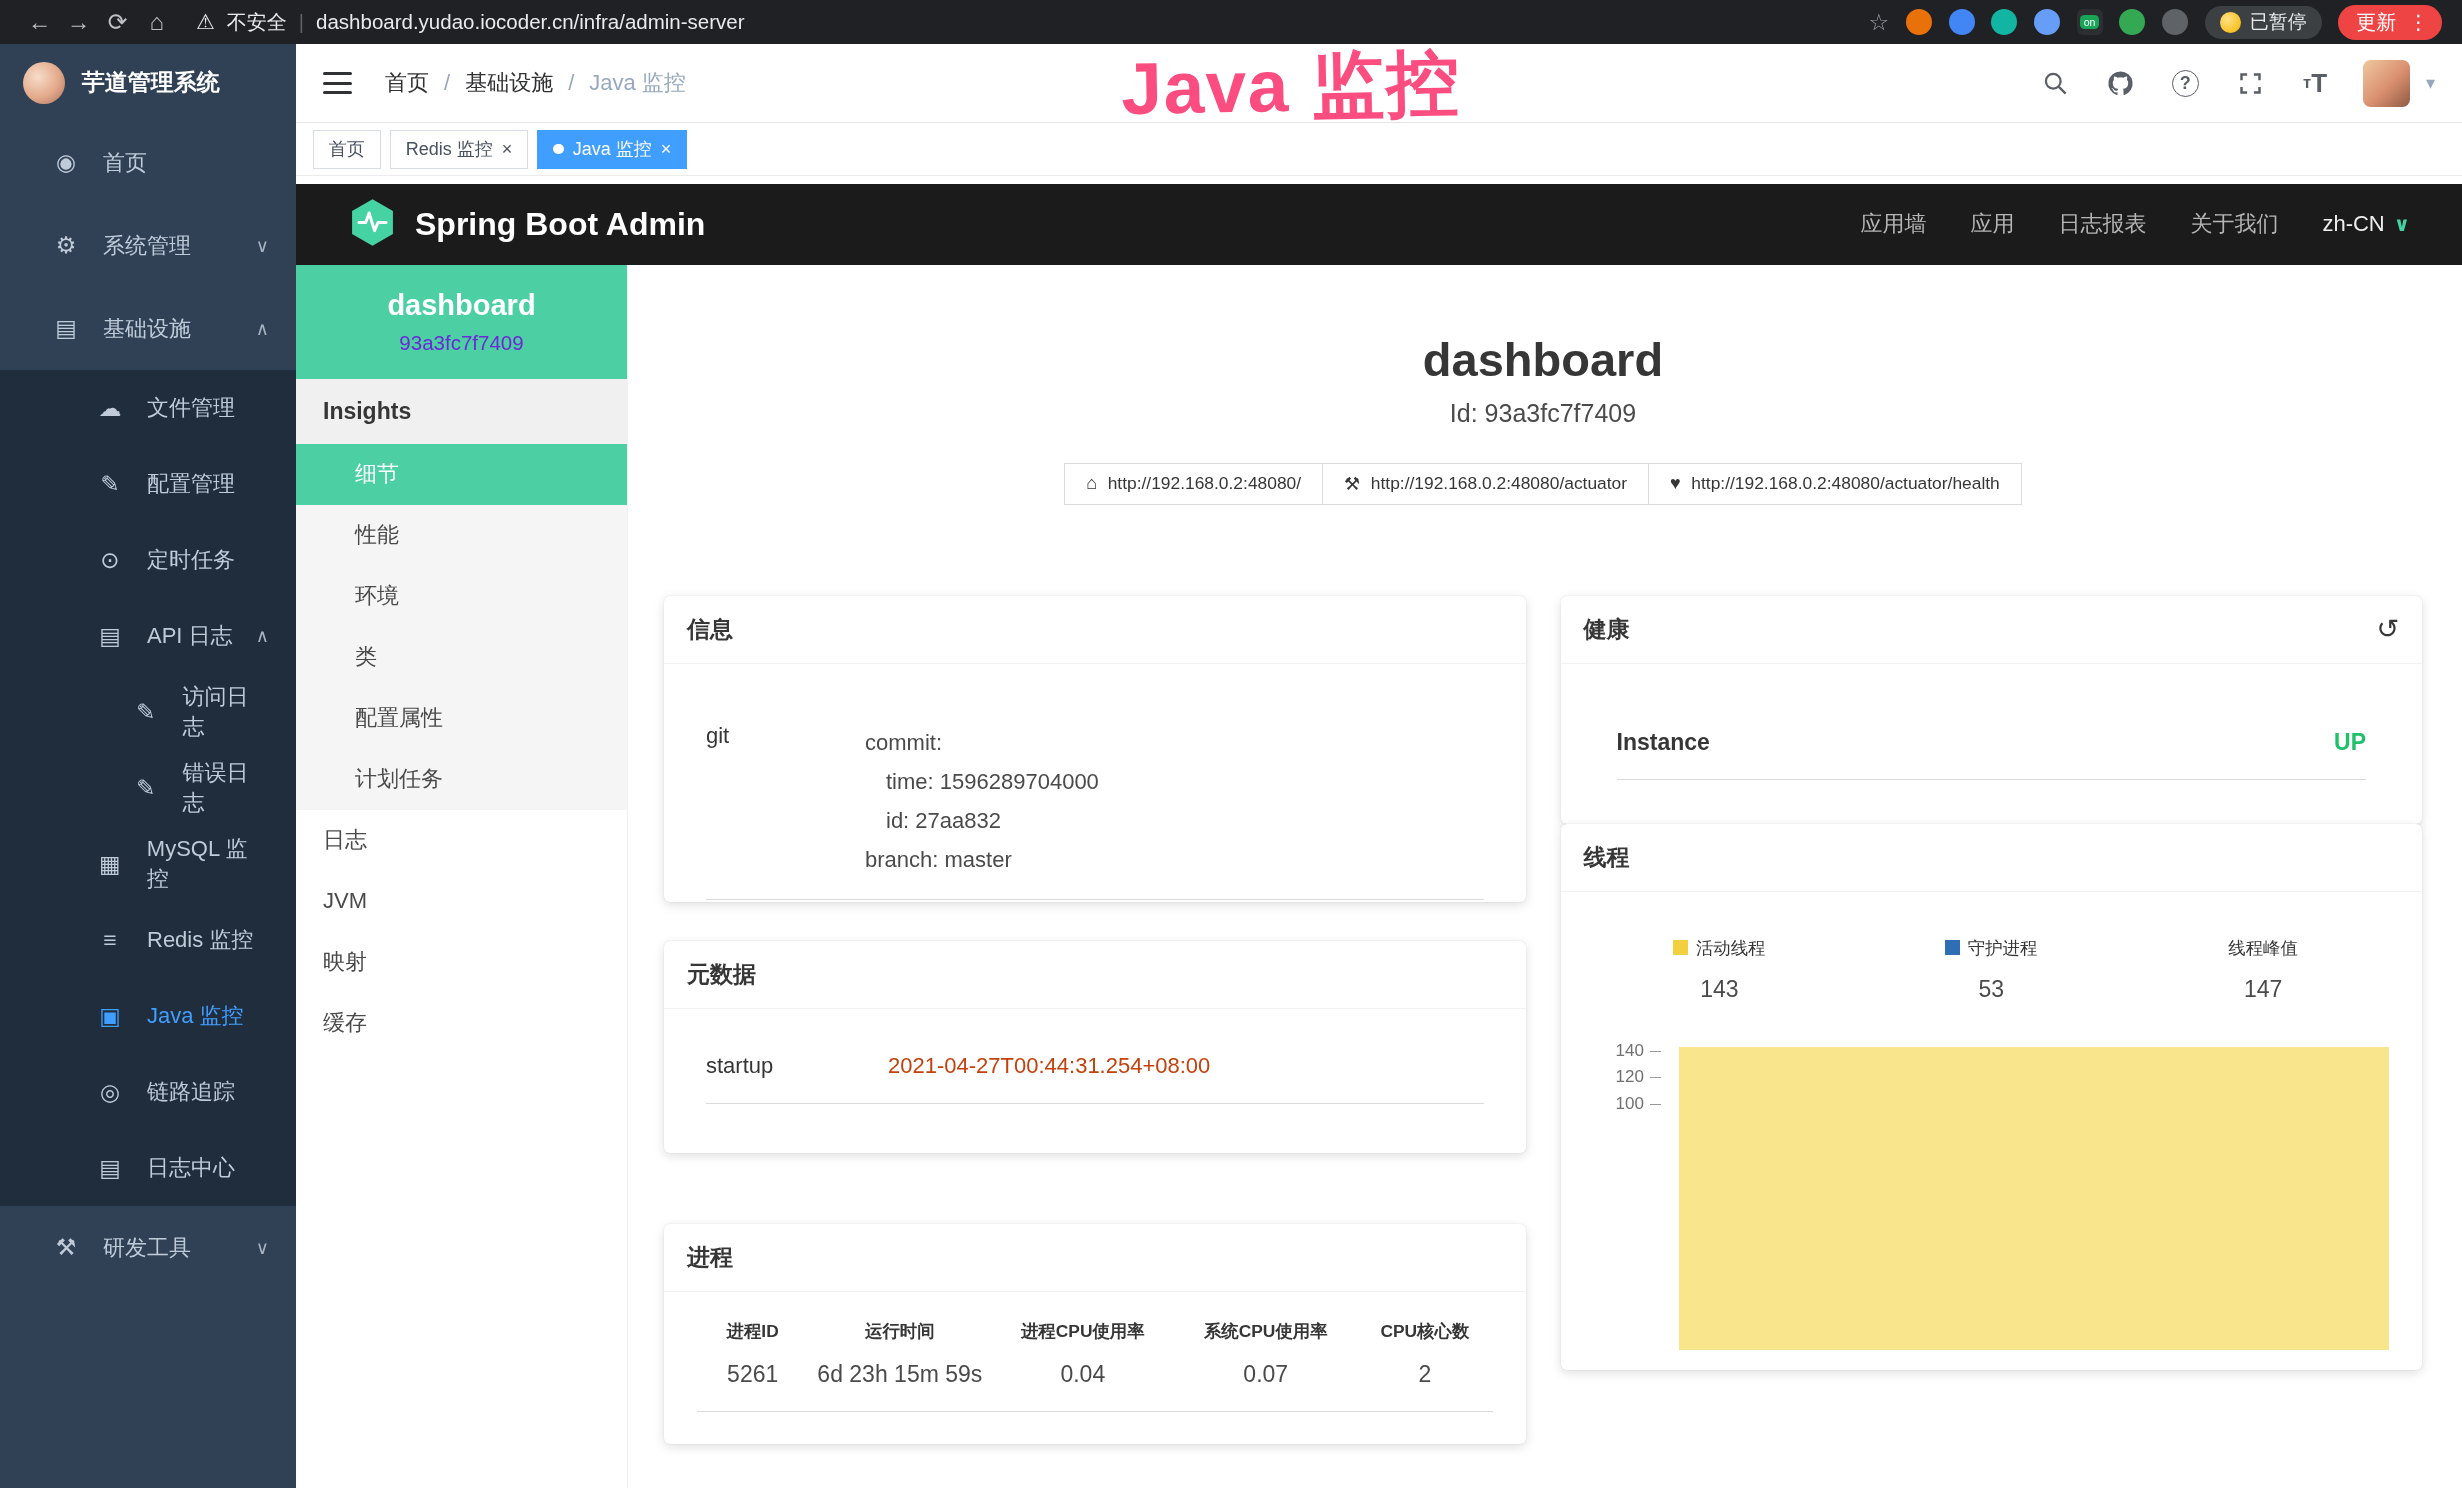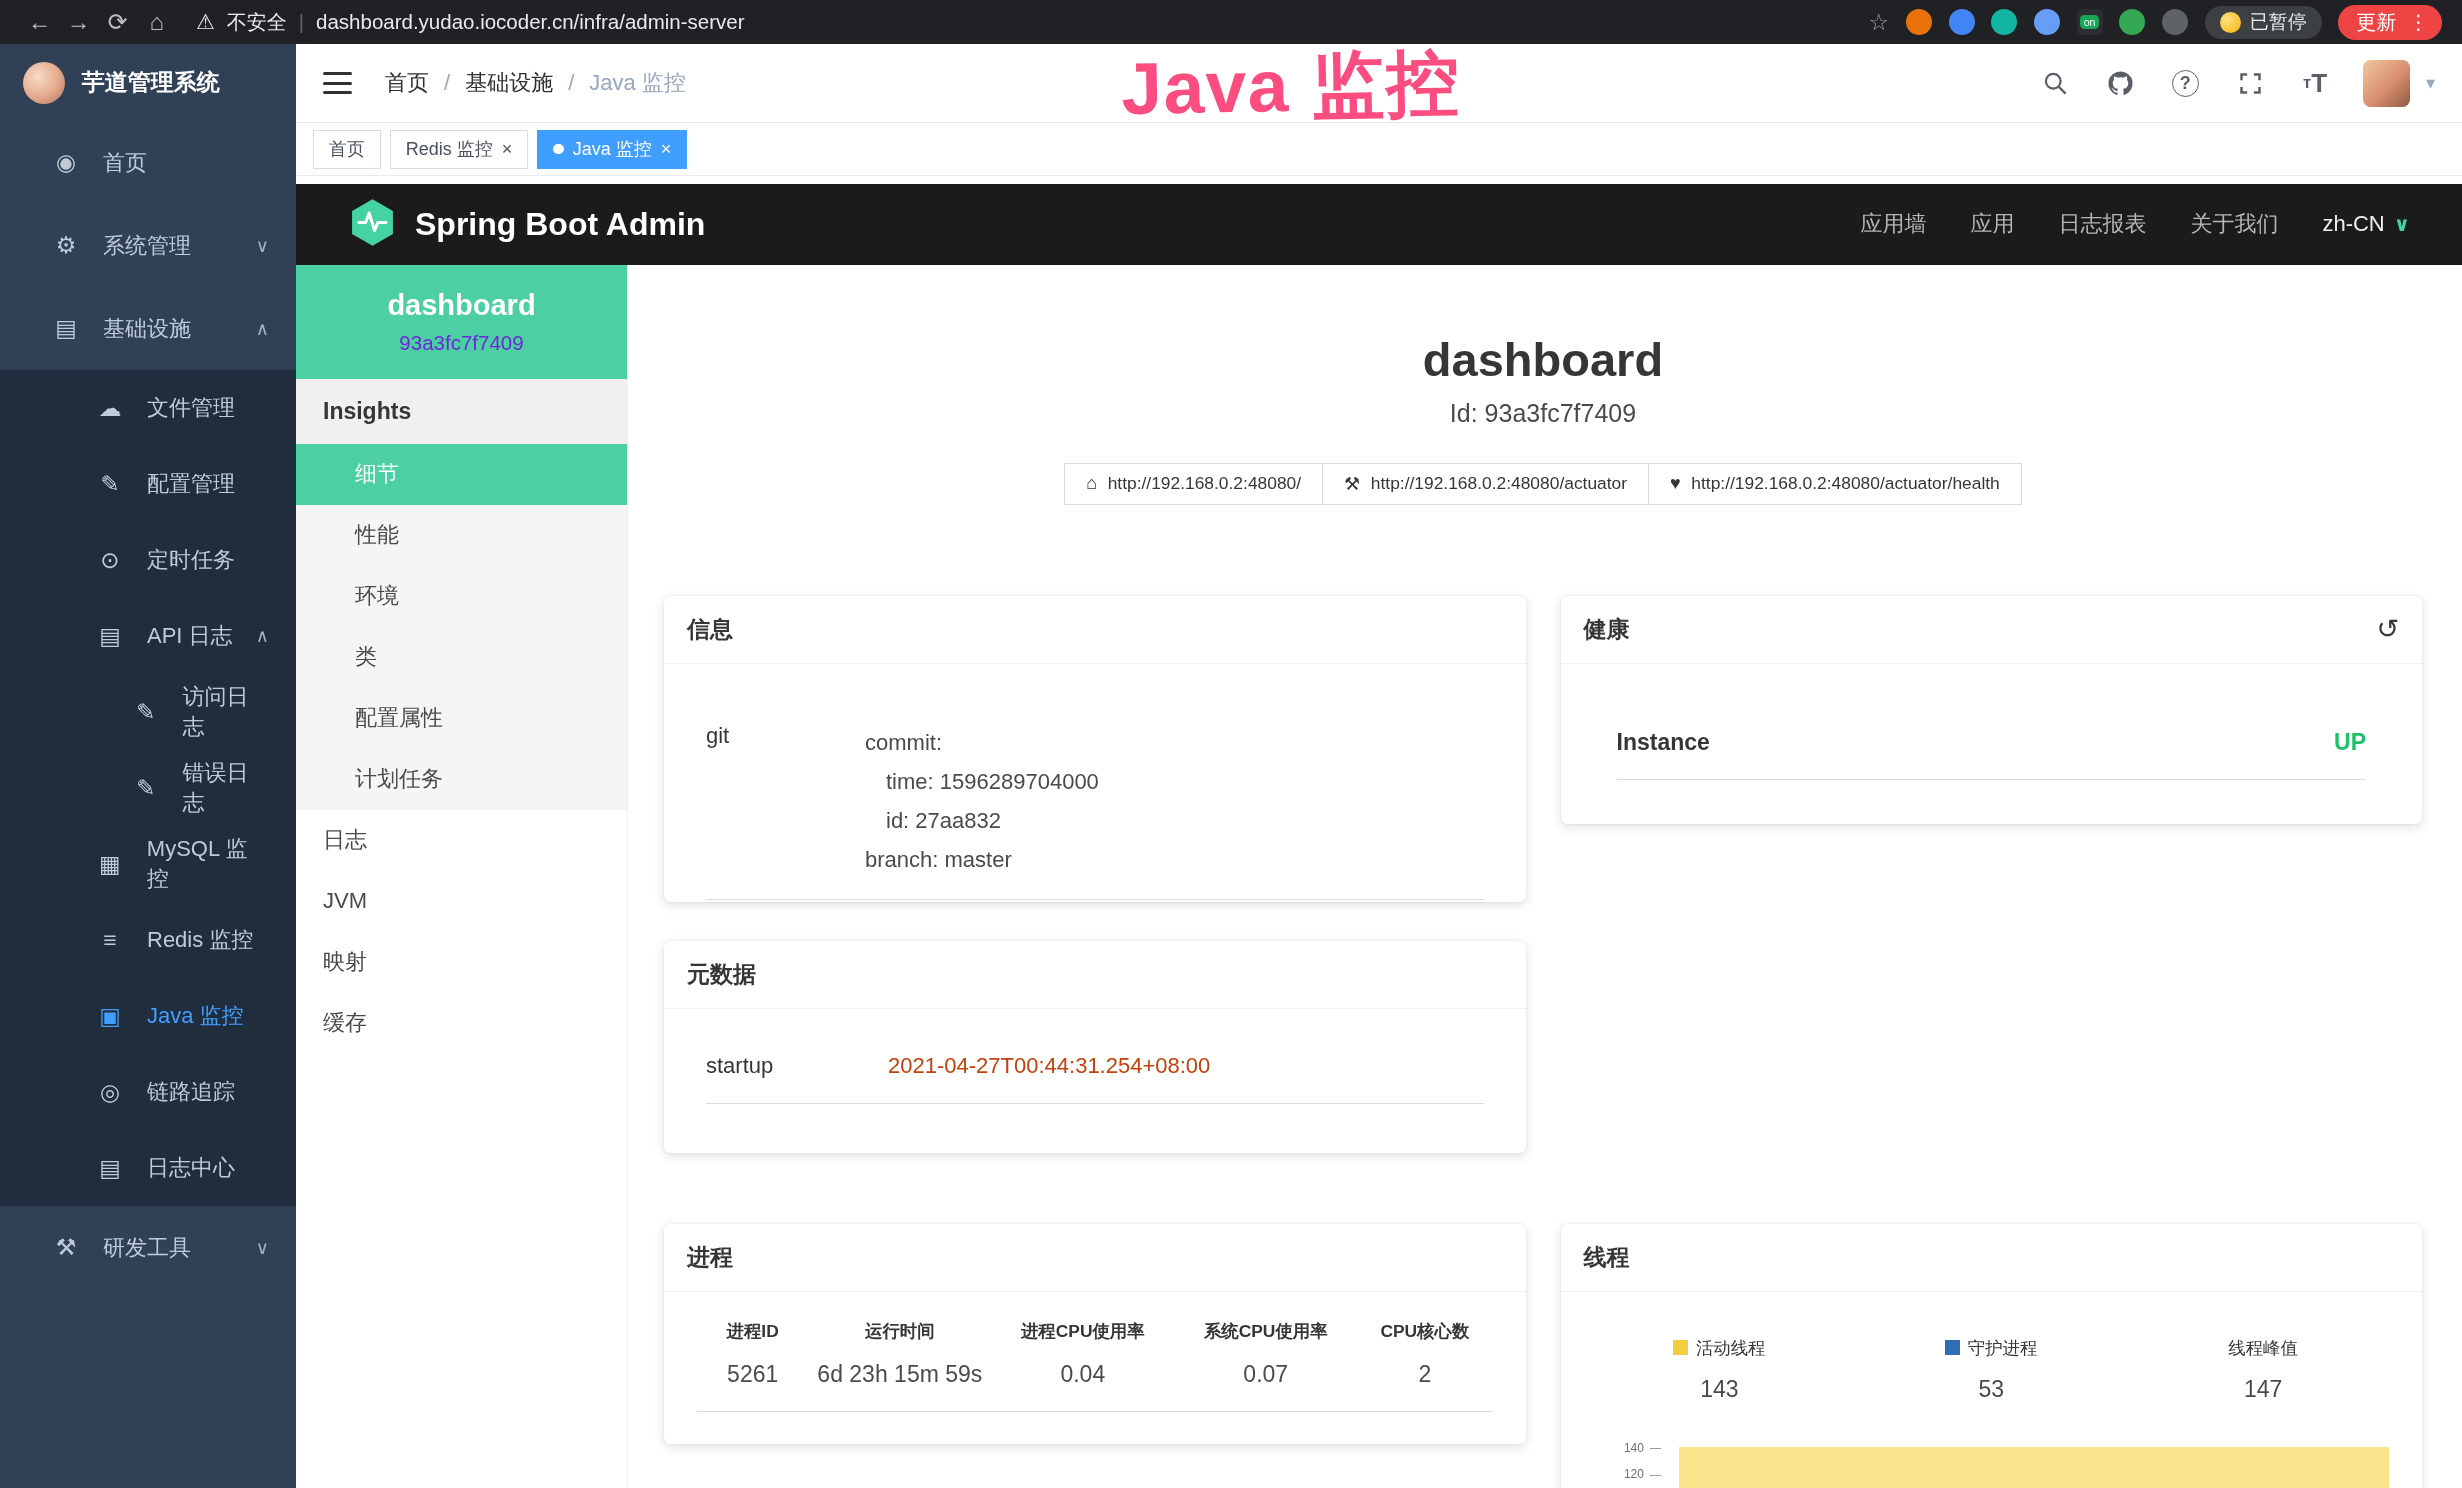--- a/index.html
+++ b/index.html
@@ -131,37 +131,37 @@
   .meta-val { font-size:22px; color:#c2410c; }
 
   .card.proc { height:220px; }
   .proc-body { padding:27px 33px 0; }
   .proc-row { display:flex; text-align:center; }
   .pc1{flex-basis:14%;} .pc2{flex-basis:23%;} .pc3{flex-basis:23%;} .pc4{flex-basis:23%;} .pc5{flex-basis:17%;}
   .proc-heads { font-size:17.4px; font-weight:700; color:#363636; }
   .proc-vals { font-size:23px; color:#4a4a4a; margin-top:18px; }
   .proc-line { border-bottom:0.8px solid #dbdbdb; margin-top:23px; }
 
-  .card.health { height:228px; margin-bottom:400px; }
+  .card.health { height:228px; }
   .health-row { margin:65px 56px 0; display:flex; justify-content:space-between;
     border-bottom:0.8px solid #dbdbdb; padding-bottom:23px; }
   .health-name { font-size:23px; font-weight:700; color:#363636; }
   .health-up { font-size:23px; font-weight:700; color:#1fc06a; }
 
   .card.threads { height:546px; }
   .thr-legend { display:flex; padding:44px 23px 0; }
   .lg { flex:1; text-align:center; }
   .lg-top { display:flex; align-items:center; justify-content:center; gap:7.6px;
     font-size:17.4px; color:#363636; }
   .sq { width:15px; height:15px; display:inline-block; }
   .sq.yellow { background:#f2cf3e; }
   .sq.blue { background:#2f6eb5; }
   .lg-val { font-size:23px; color:#4a4a4a; margin-top:16.7px; }
   .chart { position:relative; margin-top:27px; height:258px; }
-  .ytick { position:absolute; left:0; width:100px; text-align:right; font-size:12px; color:#707070; }
+  .ytick { position:absolute; left:0; width:100px; text-align:right; font-size:17px; color:#707070; }
   .ytick::after { content:""; display:inline-block; width:10.6px; border-top:1.5px solid #9a9a9a;
     margin-left:6px; vertical-align:middle; }
   .yt1{top:10.6px;} .yt2{top:37px;} .yt3{top:64px;}
   .band { position:absolute; left:118px; right:33px; top:16.7px; height:303px; background:#f8e58c; }
 </style>
 </head>
 <body>
 
 <div class="browser-bar">
   <span class="nav-ic">←</span>

